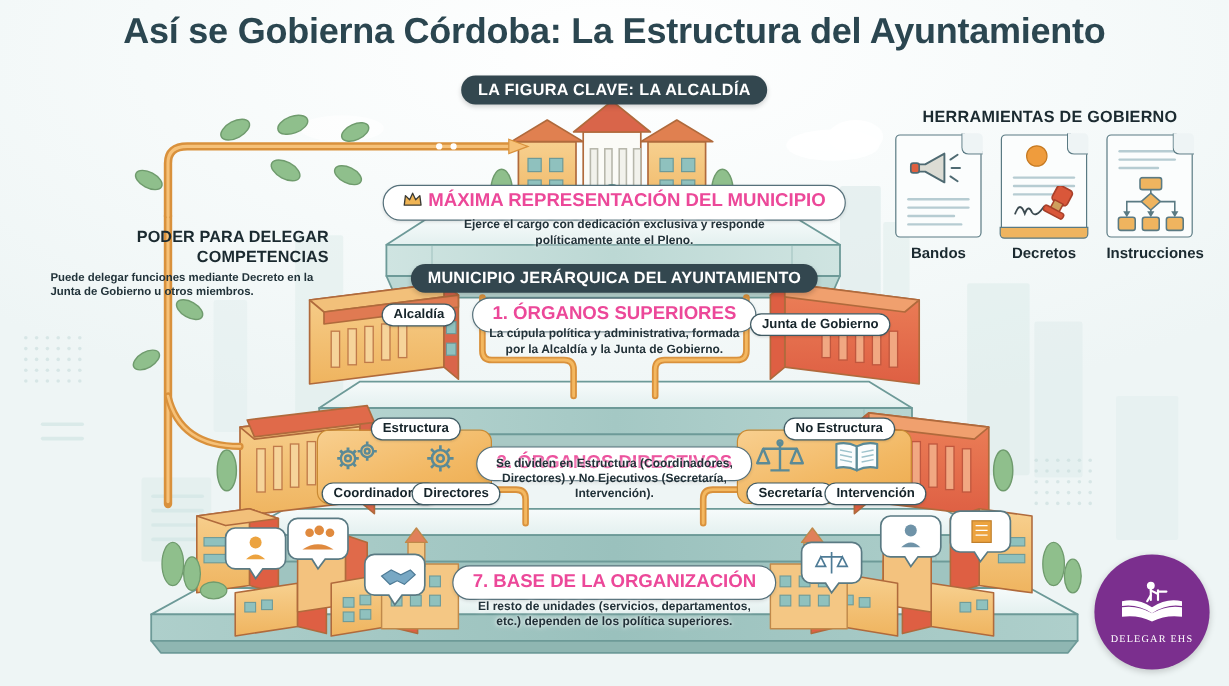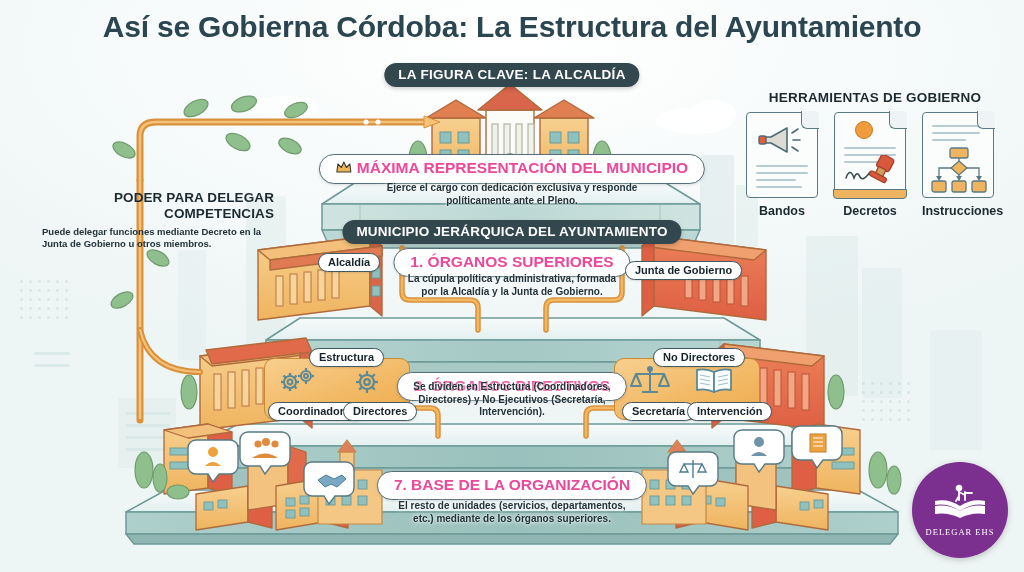--- a/index.html
+++ b/index.html
@@ -635,31 +635,31 @@
         <line x1="6" y1="13" x2="16" y2="15"></line>
         <line x1="6" y1="17" x2="16" y2="19"></line>
       <line x1="24" y1="11" x2="34" y2="9"></line>
         <line x1="24" y1="15" x2="34" y2="13"></line>
         <line x1="24" y1="19" x2="34" y2="17"></line>
     </g>
   </svg>
 </div>
 
 <div class="smallpill" style="top:348px; left:309px;">Estructura</div>
-<div class="smallpill" style="top:348px; left:653px;">No Directores</div>
+<div class="smallpill" style="top:348px; left:653px;">No Estructura</div>
 <div class="smallpill" style="top:402px; left:268px;">Coordinadores</div>
 <div class="smallpill" style="top:402px; left:343px;">Directores</div>
 <div class="smallpill" style="top:402px; left:622px;">Secretaría</div>
 <div class="smallpill" style="top:402px; left:687px;">Intervención</div>
 
 <div class="callout lg" style="top:372px; left:50%; transform:translateX(-50%);">2. ÓRGANOS DIRECTIVOS</div>
 <div class="subtext" style="top:381px; left:50%; transform:translateX(-50%); width:206px;">Se dividen en Estructura (Coordinadores, Directores) y No Ejecutivos (Secretaría, Intervención).</div>
 
 <div class="callout lg" style="top:471px; left:50%; transform:translateX(-50%);">7. BASE DE LA ORGANIZACIÓN</div>
-<div class="subtext" style="top:500px; left:50%; transform:translateX(-50%); width:250px;">El resto de unidades (servicios, departamentos, etc.) mediante de los órganos superiores.</div>
+<div class="subtext" style="top:500px; left:50%; transform:translateX(-50%); width:250px;">El resto de unidades (servicios, departamentos, etc.) dependen de los política superiores.</div>
 
 <div class="side-head" style="top:190px; left:48px; width:226px;">PODER PARA DELEGAR</div>
 <div class="side-head" style="top:206px; left:48px; width:226px;">COMPETENCIAS</div>
 <div class="side-sub" style="top:226px; left:42px; width:238px;">Puede delegar funciones mediante Decreto en la Junta de Gobierno u otros miembros.</div>
 
 <div class="tools-title">HERRAMIENTAS DE GOBIERNO</div>
 
 <div class="tool" style="left:746px; top:112px;">
   <div class="sheet">
     <div style="position:absolute;left:10px;top:10px;">

